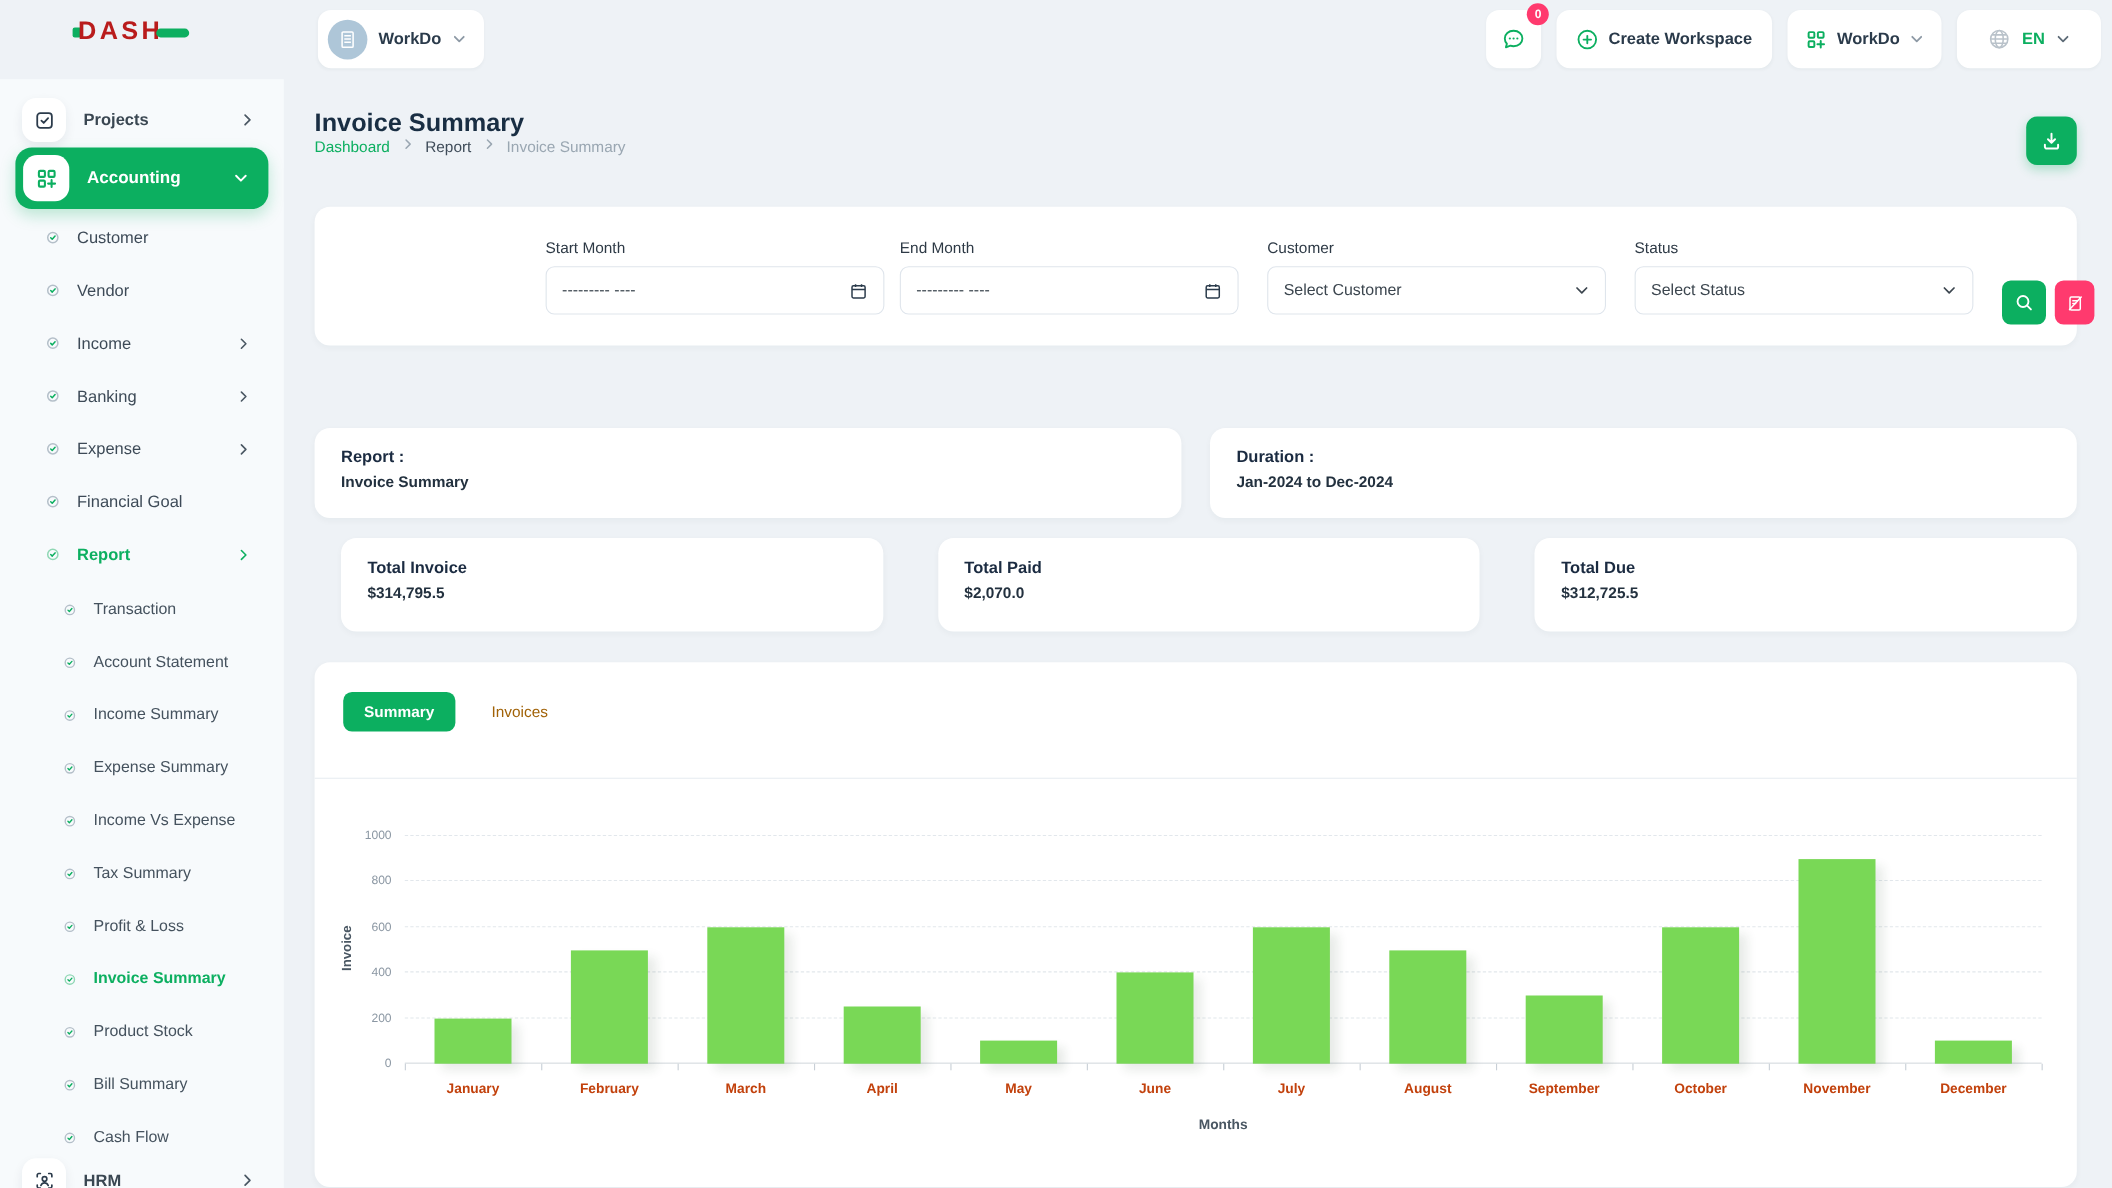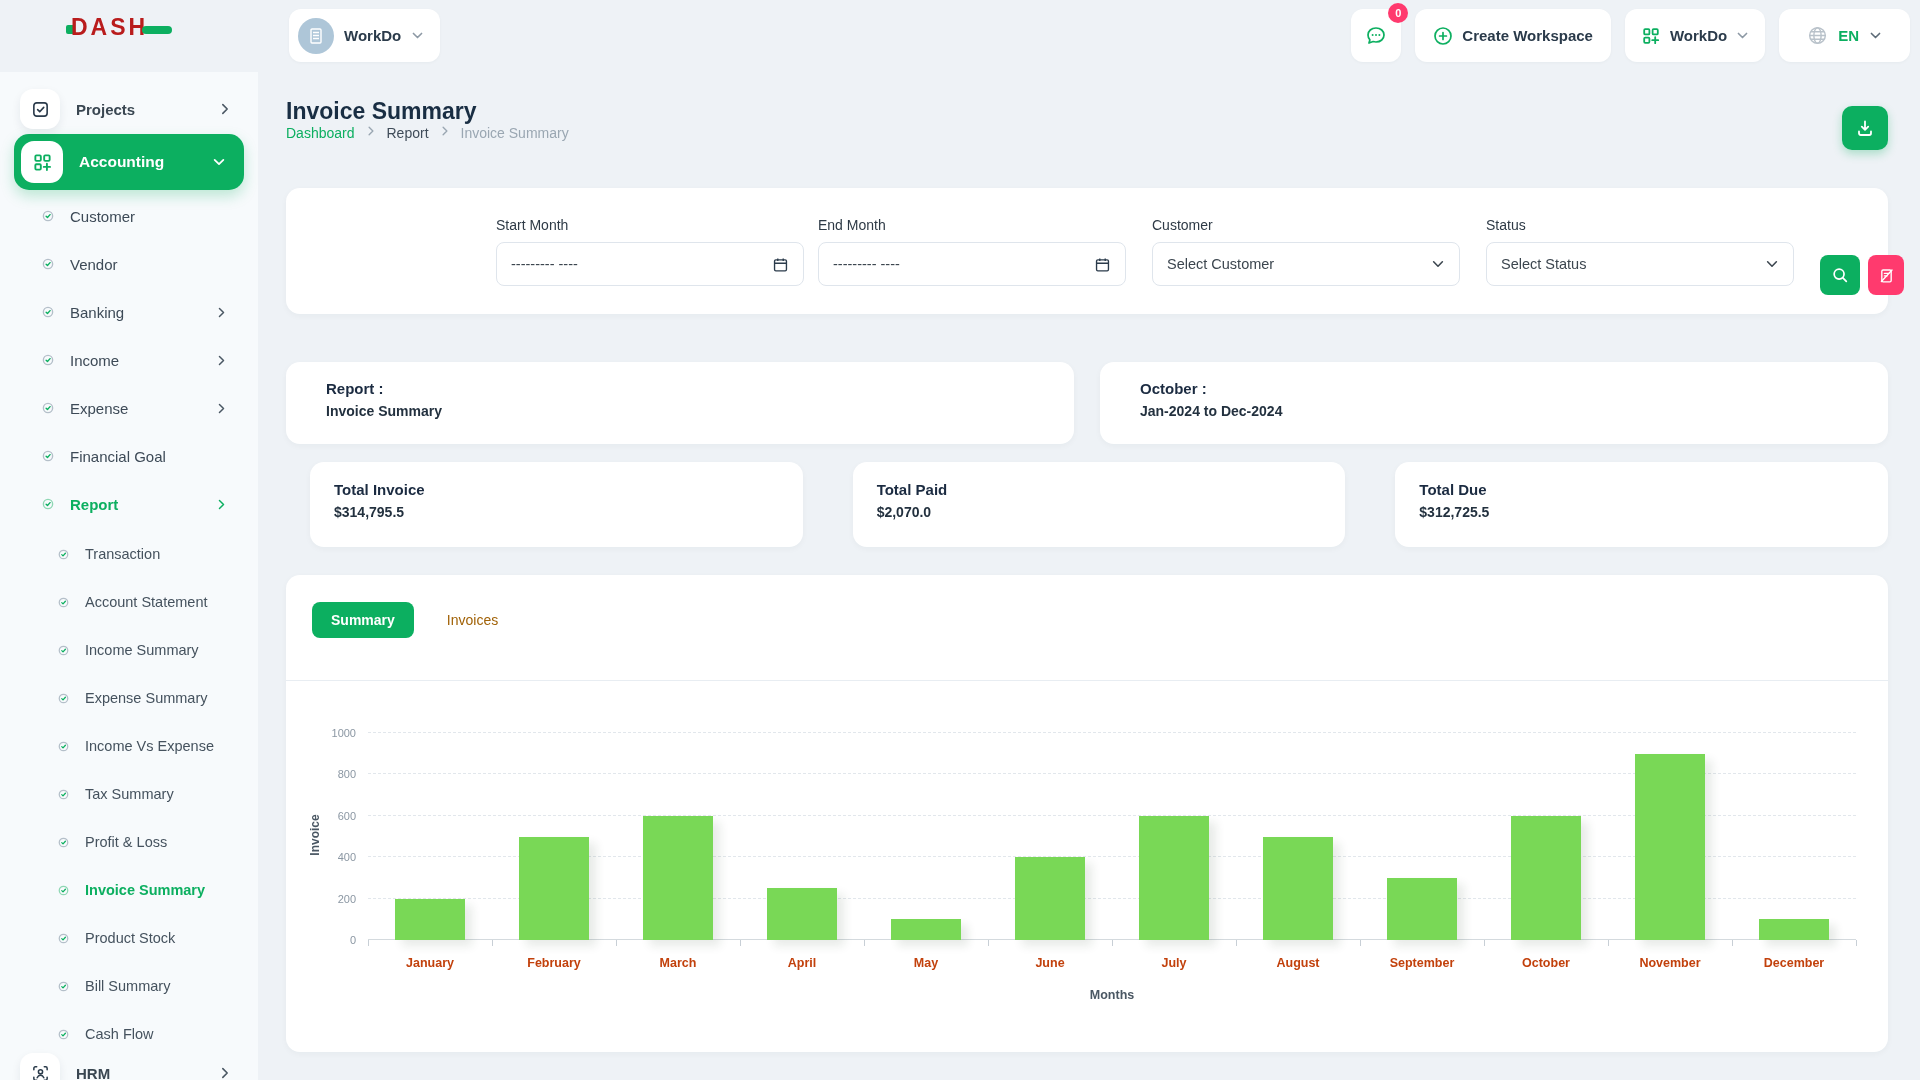--- a/index.html
+++ b/index.html
@@ -58,21 +58,21 @@
   .f-label { font-size:14px; color:#2e3a46; }
   .f-control { margin-top:9px; height:44px; border:1px solid #dfe5ec; border-radius:8px; display:flex; align-items:center; padding:0 14px; font-size:14.5px; color:#3c464f; cursor:pointer; background:#fff; justify-content:space-between; }
   .f-g1 { left:210px; top:29px; } .f-g2 { left:532px; top:29px; }
   .f-g3 { left:866px; top:29px; } .f-g4 { left:1200px; top:29px; }
   .f-btns { position:absolute; left:1534px; top:67px; display:flex; gap:8px; }
   .sq-btn { width:40px; height:40px; border:none; border-radius:8px; display:flex; align-items:center; justify-content:center; cursor:pointer; }
   .sq-btn.search { background:#0caf60; }
   .sq-btn.reset { background:#ff3a6e; width:36px; }
   
   .info-row { margin-top:48px; display:grid; grid-template-columns:1fr 1fr; gap:26px; }
-  .info-card { height:82px; padding:18px 40px; }
+  .info-card { height:82px; padding:18px 24px;margin-top:27px; }
   .info-title { font-size:15px; font-weight:700; color:#1b2b41; }
   .info-value { margin-top:6px; font-size:14px; font-weight:600; color:#23313f; }
   .stats-row { margin-top:18px; display:grid; grid-template-columns:1fr 1fr 1fr; gap:26px; }
   .stat-card { height:85px; padding:19px 24px;margin-left:24px; }
   
   .chart-card { position:relative; margin-top:28px; height:477px; }
   .tabs { position:absolute; left:26px; top:27px; display:flex; align-items:center; gap:14px; }
   .tab { font-size:14px; padding:10px 19px; border-radius:8px; cursor:pointer; }
   .tab.active { background:#0caf60; color:#fff; font-weight:600; }
   .tab.plain { color:#a16207; }
@@ -210,31 +210,31 @@
           <circle cx="7" cy="7" r="5.4" fill="none" stroke="#b4bfc9" stroke-width="1.6"></circle>
           <path d="M4.8 7.2 6.4 8.8 9.4 5.4" fill="none" stroke="#0caf60" stroke-width="1.6" stroke-linecap="round" stroke-linejoin="round"></path>
         </svg>
       <span class="lbl">Vendor</span>
     </li>
     <li class="sub-item">
       <svg width="12" height="12" viewBox="0 0 14 14">
           <circle cx="7" cy="7" r="5.4" fill="none" stroke="#b4bfc9" stroke-width="1.6"></circle>
           <path d="M4.8 7.2 6.4 8.8 9.4 5.4" fill="none" stroke="#0caf60" stroke-width="1.6" stroke-linecap="round" stroke-linejoin="round"></path>
         </svg>
-      <span class="lbl">Banking</span>
+      <span class="lbl">Income</span>
       <svg width="13" height="13" viewBox="0 0 16 16" class="chev">
           <path d="M5.5 3 10.5 8 5.5 13" fill="none" stroke="#4a5763" stroke-width="1.8" stroke-linecap="round" stroke-linejoin="round"></path>
         </svg>
     </li>
     <li class="sub-item">
       <svg width="12" height="12" viewBox="0 0 14 14">
           <circle cx="7" cy="7" r="5.4" fill="none" stroke="#b4bfc9" stroke-width="1.6"></circle>
           <path d="M4.8 7.2 6.4 8.8 9.4 5.4" fill="none" stroke="#0caf60" stroke-width="1.6" stroke-linecap="round" stroke-linejoin="round"></path>
         </svg>
-      <span class="lbl">Income</span>
+      <span class="lbl">Banking</span>
       <svg width="13" height="13" viewBox="0 0 16 16" class="chev">
           <path d="M5.5 3 10.5 8 5.5 13" fill="none" stroke="#4a5763" stroke-width="1.8" stroke-linecap="round" stroke-linejoin="round"></path>
         </svg>
     </li>
     <li class="sub-item">
       <svg width="12" height="12" viewBox="0 0 14 14">
           <circle cx="7" cy="7" r="5.4" fill="none" stroke="#b4bfc9" stroke-width="1.6"></circle>
           <path d="M4.8 7.2 6.4 8.8 9.4 5.4" fill="none" stroke="#0caf60" stroke-width="1.6" stroke-linecap="round" stroke-linejoin="round"></path>
         </svg>
       <span class="lbl">Expense</span>
@@ -446,21 +446,21 @@
       </button>
     </div>
   </section>
 
   <section class="info-row">
     <div class="card info-card">
       <div class="info-title">Report :</div>
       <div class="info-value">Invoice Summary</div>
     </div>
     <div class="card info-card">
-      <div class="info-title">October :</div>
+      <div class="info-title">Duration :</div>
       <div class="info-value">Jan-2024 to Dec-2024</div>
     </div>
   </section>
 
   <section class="stats-row">
     <div class="card stat-card">
       <div class="info-title">Total Invoice</div>
       <div class="info-value">$314,795.5</div>
     </div>
     <div class="card stat-card">

